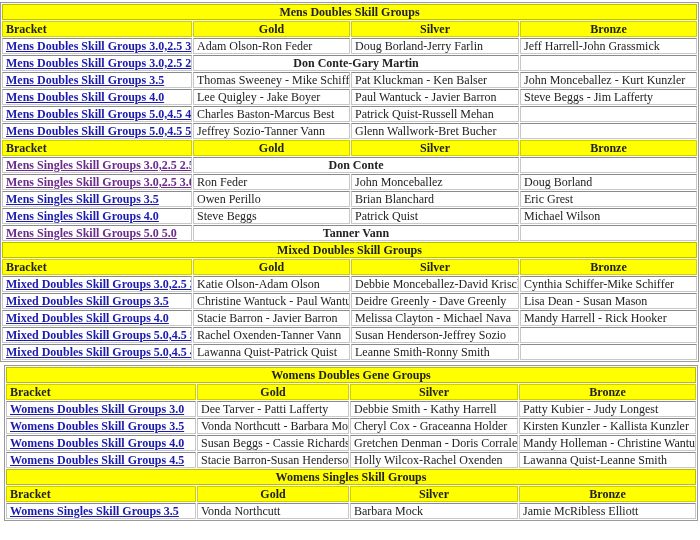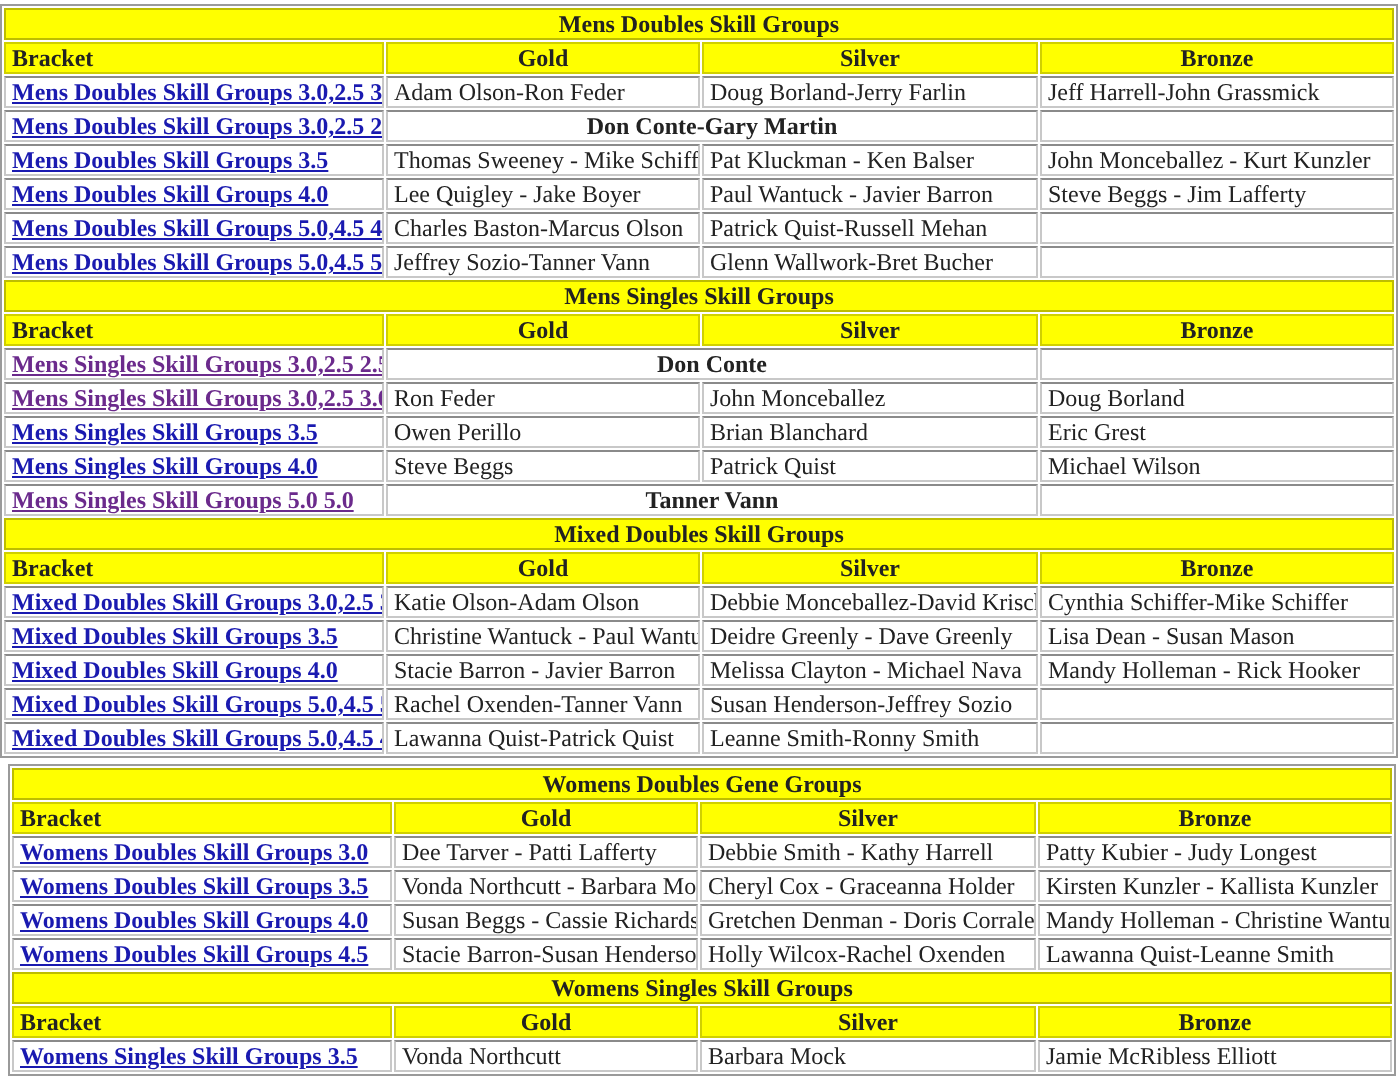--- a/index.html
+++ b/index.html
@@ -59,34 +59,31 @@
       <td>John Monceballez - Kurt Kunzler</td>
     </tr>
     <tr class="row">
       <td class="b"><a href="#">Mens Doubles Skill Groups 4.0</a></td>
       <td>Lee Quigley - Jake Boyer</td>
       <td>Paul Wantuck - Javier Barron</td>
       <td>Steve Beggs - Jim Lafferty</td>
     </tr>
     <tr class="row">
       <td class="b"><a href="#">Mens Doubles Skill Groups 5.0,4.5 4.5</a></td>
-      <td>Charles Baston-Marcus Olson</td>
+      <td>Charles Baston-Marcus Best</td>
       <td>Patrick Quist-Russell Mehan</td>
       <td></td>
     </tr>
     <tr class="row">
       <td class="b"><a href="#">Mens Doubles Skill Groups 5.0,4.5 5.0</a></td>
       <td>Jeffrey Sozio-Tanner Vann</td>
       <td>Glenn Wallwork-Bret Bucher</td>
       <td></td>
     </tr>
 
-    <tr class="title">
-          <th colspan="4">Mens Singles Skill Groups</th>
-        </tr>
     <tr class="head">
       <th class="b">Bracket</th>
       <th class="c">Gold</th>
       <th class="c">Silver</th>
       <th class="c">Bronze</th>
     </tr>
     <tr class="row">
       <td class="b"><a href="#" class="visited">Mens Singles Skill Groups 3.0,2.5 2.5</a></td>
       <td class="span" colspan="2">Don Conte</td>
       <td></td>
@@ -133,21 +130,21 @@
     <tr class="row">
       <td class="b"><a href="#">Mixed Doubles Skill Groups 3.5</a></td>
       <td>Christine Wantuck - Paul Wantuck</td>
       <td>Deidre Greenly - Dave Greenly</td>
       <td>Lisa Dean - Susan Mason</td>
     </tr>
     <tr class="row">
       <td class="b"><a href="#">Mixed Doubles Skill Groups 4.0</a></td>
       <td>Stacie Barron - Javier Barron</td>
       <td>Melissa Clayton - Michael Nava</td>
-      <td>Mandy Holleman - Rick Hooker</td>
+      <td>Mandy Harrell - Rick Hooker</td>
     </tr>
     <tr class="row">
       <td class="b"><a href="#">Mixed Doubles Skill Groups 5.0,4.5 5.0</a></td>
       <td>Rachel Oxenden-Tanner Vann</td>
       <td>Susan Henderson-Jeffrey Sozio</td>
       <td></td>
     </tr>
     <tr class="row">
       <td class="b"><a href="#">Mixed Doubles Skill Groups 5.0,4.5 4.5</a></td>
       <td>Lawanna Quist-Patrick Quist</td>

